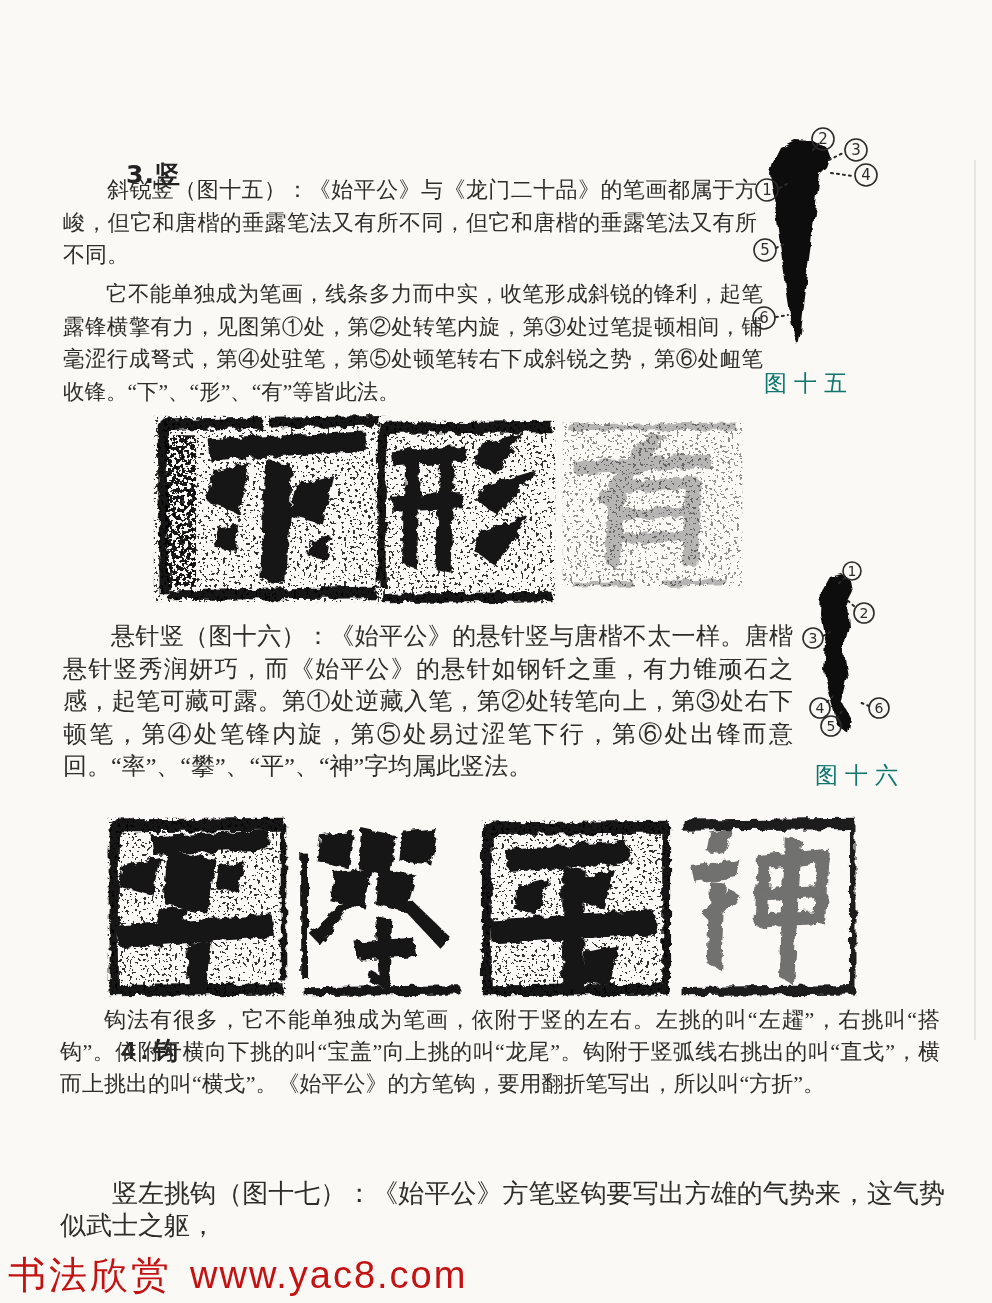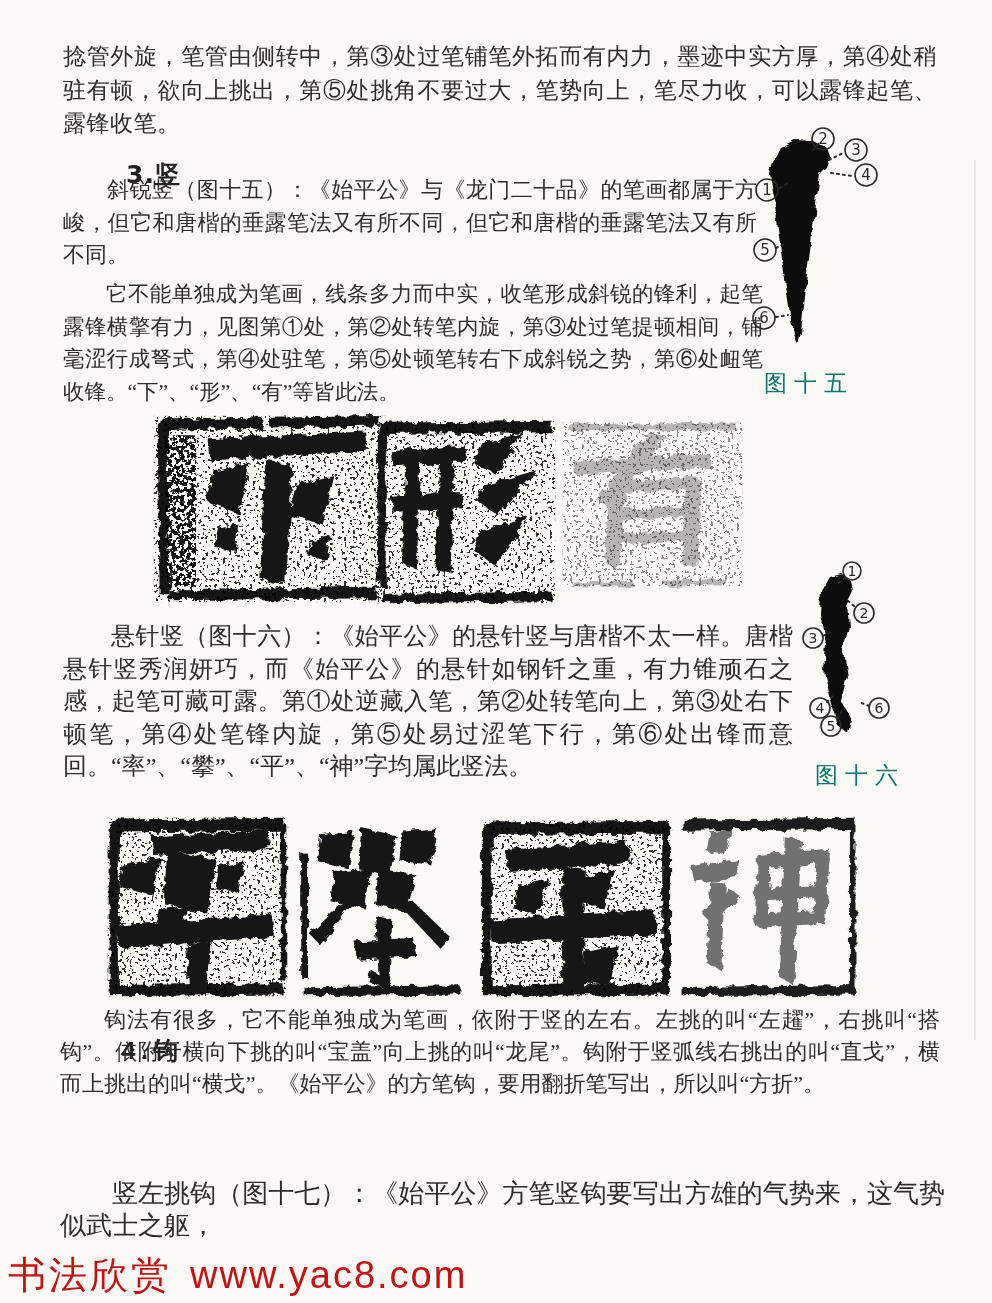--- a/index.html
+++ b/index.html
@@ -98,21 +98,20 @@
         <feTurbulence type="fractalNoise" baseFrequency="0.5" numOctaves="2" seed="31"></feTurbulence>
         <feColorMatrix type="luminanceToAlpha"></feColorMatrix>
         <feComponentTransfer>
             <feFuncA type="discrete" tableValues="0 0 0.9 1"></feFuncA>
           </feComponentTransfer>
         <feComposite in2="SourceGraphic" operator="in"></feComposite>
       </filter>
     </defs>
   </svg>
 
-  <p class="body intro">捻管外旋，笔管由侧转中，第③处过笔铺笔外拓而有内力，墨迹中实方厚，第④处稍驻有顿，欲向上挑出，第⑤处挑角不要过大，笔势向上，笔尽力收，可以露锋起笔、露锋收笔。</p>
 
   <h3 class="hd hd3">3.竖</h3>
 
   <p class="body p-xierui">斜锐竖（图十五）：《始平公》与《龙门二十品》的笔画都属于方峻，但它和唐楷的垂露笔法又有所不同，但它和唐楷的垂露笔法又有所不同。</p>
   <p class="body p-shike">它不能单独成为笔画，线条多力而中实，收笔形成斜锐的锋利，起笔露锋横擎有力，见图第①处，第②处转笔内旋，第③处过笔提顿相间，铺毫涩行成弩式，第④处驻笔，第⑤处顿笔转右下成斜锐之势，第⑥处衄笔收锋。“下”、“形”、“有”等皆此法。</p>
 
   <div class="fig fig15">
     <svg viewBox="0 0 205 245" width="205" height="245">
       <path d="M31,33 L37,21 L52,14 L70,15 L85,23 L88,31 L84,42 L77,49 L73,78 L67,125 L61,170 L57,205 L54,219 L50,207 L44,168 L37,118 L31,72 L27,48 Z" fill="#101010" filter="url(#roughB)"></path>
       <g>

